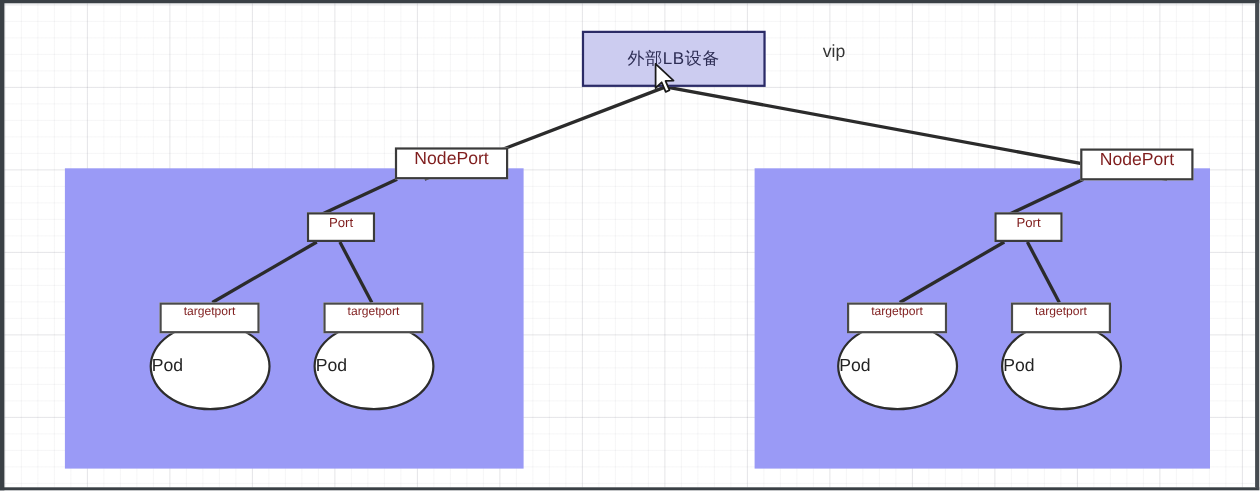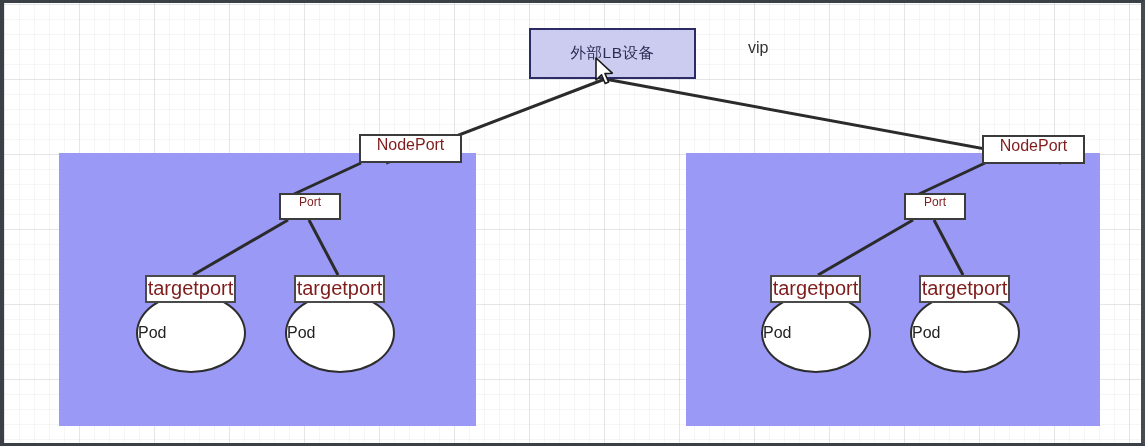--- a/index.html
+++ b/index.html
@@ -81,21 +81,21 @@
     align-items: flex-start;
     justify-content: center;
     font-size: 16.5px;
     color: #7f1d1d;
     z-index: 5;
     white-space: nowrap;
   }
   .nodeport-box { font-size: 16px; }
   .port-box { font-size: 12px; }
   .targetport-box {
-    font-size: 20px;
+    font-size: 11px;
     border: 2px solid #4a4a4a;
     z-index: 6;
   }
 
   .pod-ellipse {
     position: absolute;
     border: 2.5px solid #2d2d2d;
     border-radius: 50%;
     background: #ffffff;
     box-sizing: border-box;

